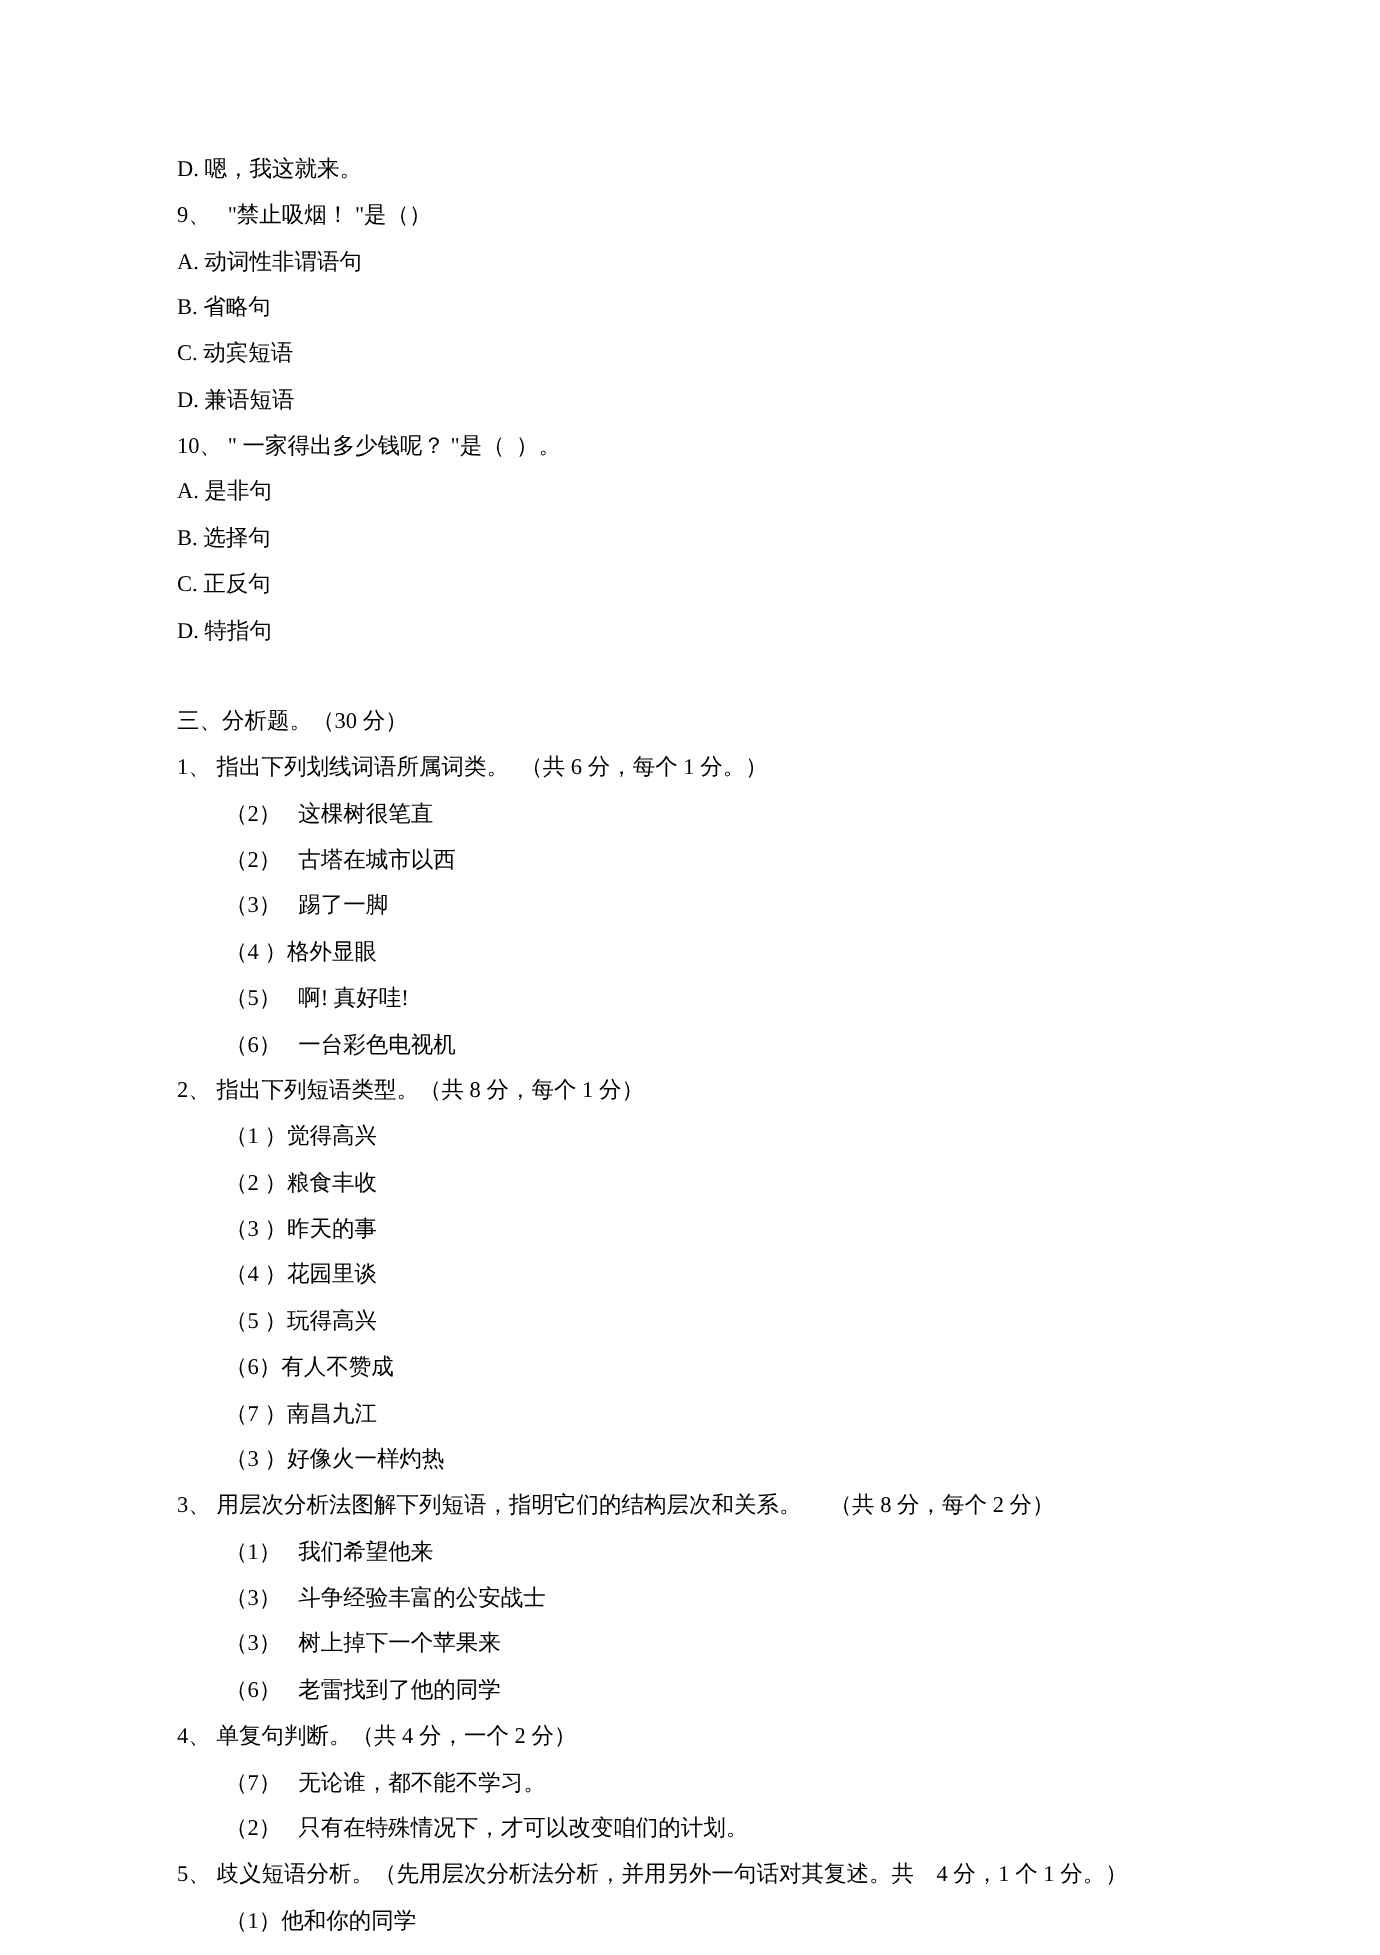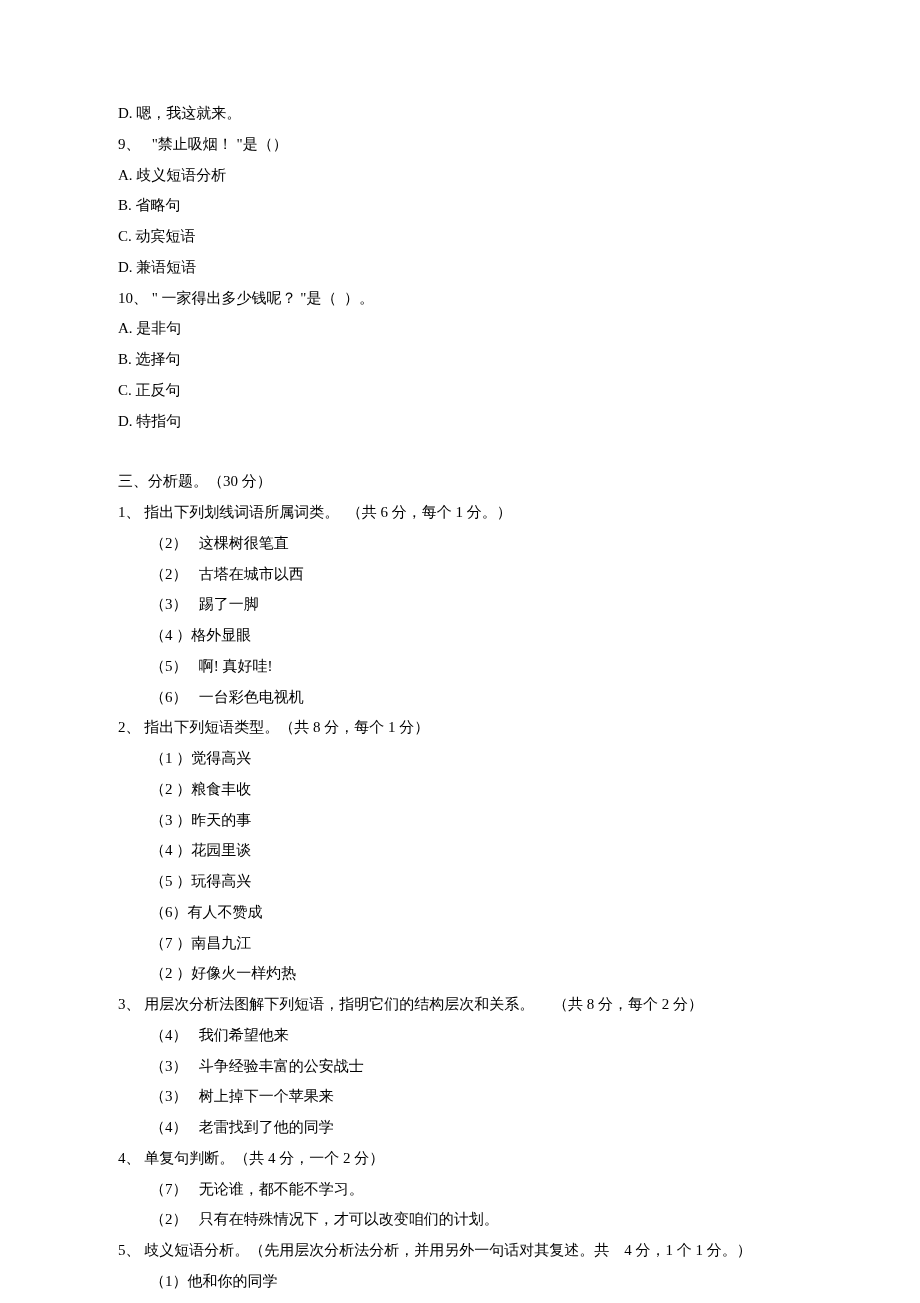--- a/index.html
+++ b/index.html
@@ -18,21 +18,21 @@
   .subrow { display: block; padding-left: 32px; white-space: pre; }
   .underline { }
   .spacer { height: 2em; }
 </style>
 </head>
 <body>
 
 <span class="row">D. 嗯，我这就来。</span>
 
 <span class="row">9、   "禁止吸烟！ "是（）</span>
-<span class="row">A. 歧义短语分析</span>
+<span class="row">A. 动词性非谓语句</span>
 <span class="row">B. 省略句</span>
 <span class="row">C. 动宾短语</span>
 <span class="row">D. 兼语短语</span>
 
 <span class="row">10、 " 一家得出多少钱呢？ "是（  ）。</span>
 <span class="row">A. 是非句</span>
 <span class="row">B. 选择句</span>
 <span class="row">C. 正反句</span>
 <span class="row">D. 特指句</span>
 
@@ -49,27 +49,27 @@
 <span class="subrow"><span>（6）   一台</span><span class="underline">彩色电</span><span>视机</span></span>
 
 <span class="row">2、 指出下列短语类型。（共 8 分，每个 1 分）</span>
 <span class="subrow">（1 ）觉得高兴</span>
 <span class="subrow">（2 ）粮食丰收</span>
 <span class="subrow">（3 ）昨天的事</span>
 <span class="subrow">（4 ）花园里谈</span>
 <span class="subrow">（5 ）玩得高兴</span>
 <span class="subrow">（6）有人不赞成</span>
 <span class="subrow">（7 ）南昌九江</span>
-<span class="subrow">（2 ）好像火一样灼热</span>
+<span class="subrow">（3 ）好像火一样灼热</span>
 
 <span class="row">3、 用层次分析法图解下列短语，指明它们的结构层次和关系。     （共 8 分，每个 2 分）</span>
-<span class="subrow">（4）   我们希望他来</span>
+<span class="subrow">（1）   我们希望他来</span>
 <span class="subrow">（3）   斗争经验丰富的公安战士</span>
 <span class="subrow">（3）   树上掉下一个苹果来</span>
-<span class="subrow">（4）   老雷找到了他的同学</span>
+<span class="subrow">（6）   老雷找到了他的同学</span>
 
 <span class="row">4、 单复句判断。（共 4 分，一个 2 分）</span>
 <span class="subrow">（7）   无论谁，都不能不学习。</span>
 <span class="subrow">（2）   只有在特殊情况下，才可以改变咱们的计划。</span>
 
 <span class="row">5、 歧义短语分析。（先用层次分析法分析，并用另外一句话对其复述。共    4 分，1 个 1 分。）</span>
 <span class="subrow">（1）他和你的同学</span>
 <span class="subrow">（2 ）热爱人民的军队</span>
 
 </body></html>

